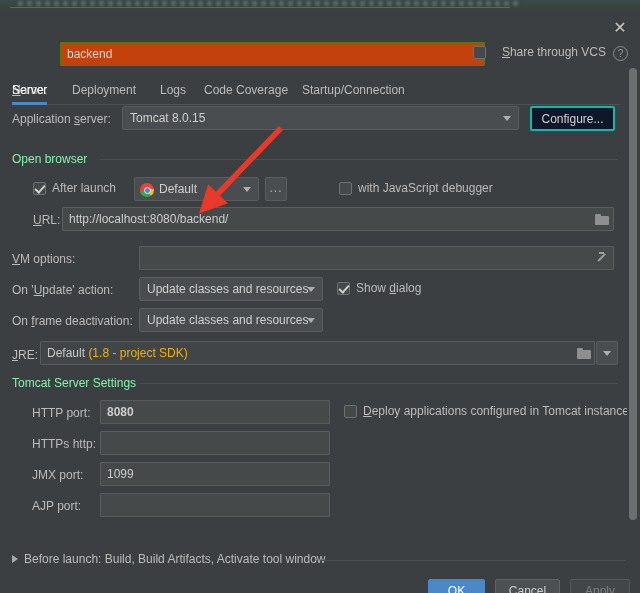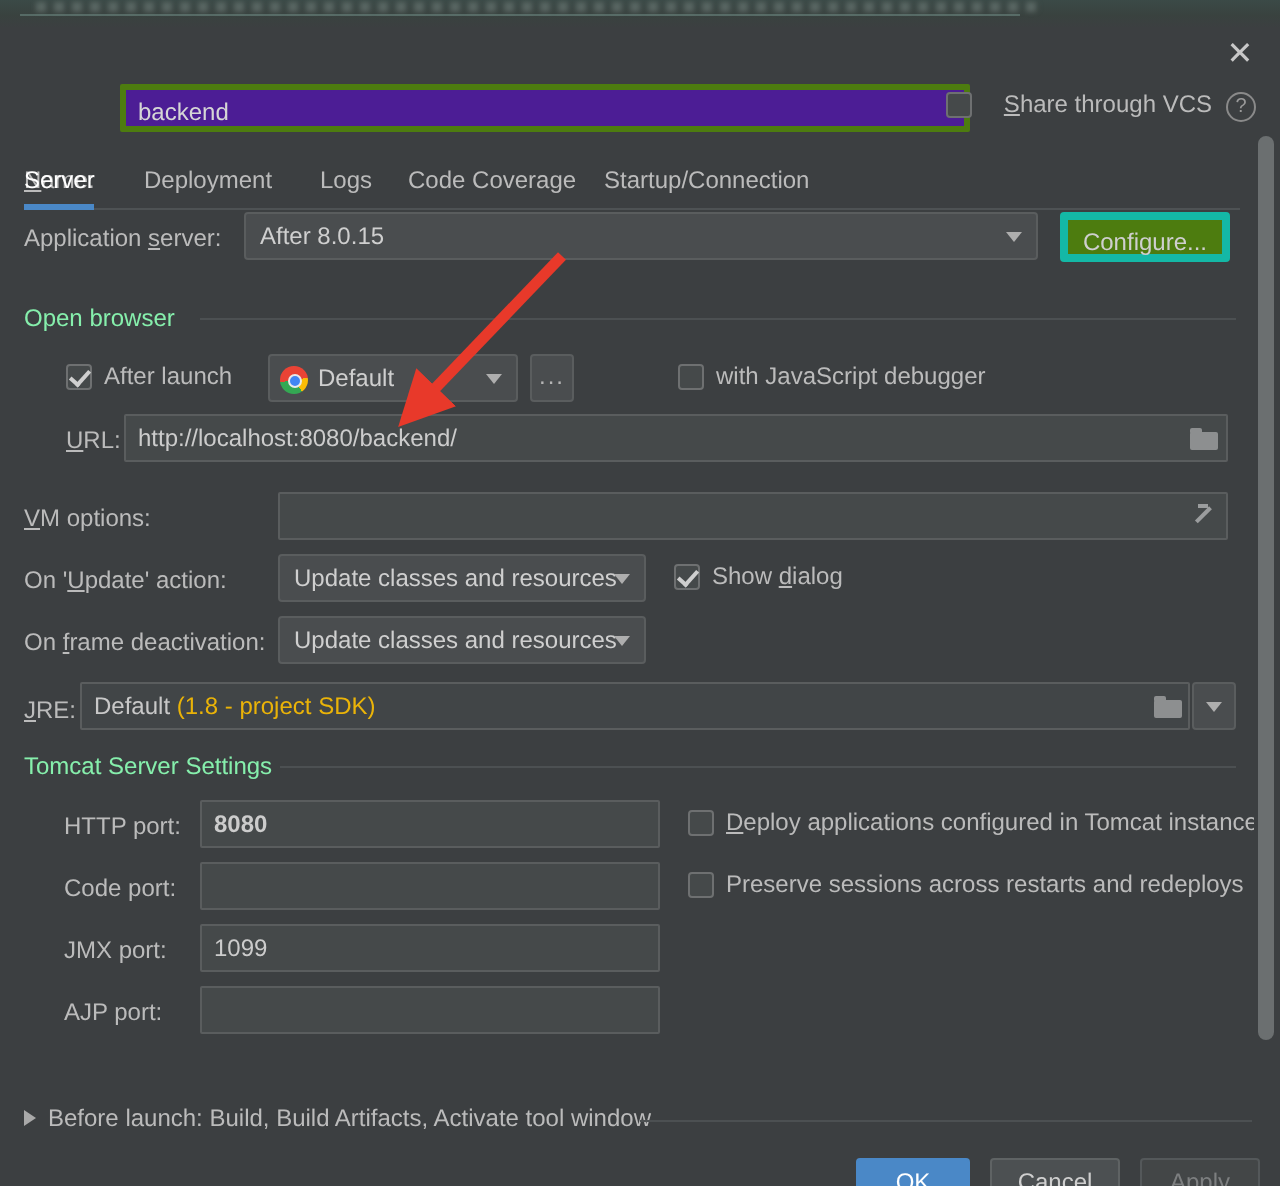--- a/index.html
+++ b/index.html
@@ -35,21 +35,21 @@
   .close-btn {
     position: absolute; top: 4px; right: 10px;
     width: 20px; height: 20px; line-height: 20px; text-align: center;
     font-size: 16px; color: #c8c8c8; cursor: pointer; user-select: none;
   }
 
   .name-row { position: absolute; top: 28px; left: 12px; right: 10px; height: 24px; }
   .name-label { position: absolute; left: 0; top: 4px; width: 44px; color: #bbbbbb; margin-top: 37px; }
   .name-field {
     position: absolute; left: 48px; top: 0; width: 425px; height: 24px;
-    background: #4c1d95; border: 3px solid #4d7c0f; border-radius: 1px;
+    background: #c2410c; border: 1px solid #4d7c0f; border-radius: 1px;
     color: #d6d6d6; padding: 0 6px; line-height: 22px; font-size: 12px;
     font-family: "Liberation Sans", sans-serif;
   }
   .vcs-box { position: absolute; right: 24px; top: 3px; display: flex; align-items: center; gap: 16px; }
   .help-icon {
     position: absolute; right: 2px; top: 4px;
     width: 15px; height: 15px; border-radius: 50%;
     border: 1px solid #8a8a8a; color: #9a9a9a;
     font-size: 10px; line-height: 13px; text-align: center; cursor: pointer;
   }
@@ -76,21 +76,21 @@
   }
   .field.disabled { background: #414547; color: #9a9a9a; }
   .combo { position: absolute; background: #4a4d4f; border: 1px solid #5a5d5e; border-radius: 2px;
            height: 24px; line-height: 22px; color: #cfcfcf; font-size: 12px; padding: 0 20px 0 7px;
            white-space: nowrap; overflow: hidden; cursor: pointer; }
   .arrow-dn { position: absolute; right: 7px; top: 50%; margin-top: -2px;
               width: 0; height: 0; border-left: 4px solid transparent; border-right: 4px solid transparent;
               border-top: 5px solid #aeaeae; }
   .btn {
     position: absolute; height: 25px; line-height: 23px; text-align: center;
-    background: #4d7c0f; border: 4px solid #14b8a6; border-radius: 2px;
+    background: #0f172a; border: 2px solid #14b8a6; border-radius: 2px;
     color: #cfcfcf; font-size: 12px; cursor: pointer; font-family: "Liberation Sans", sans-serif;
   }
   .lbl { position: absolute; color: #bbbbbb; font-size: 12px; white-space: nowrap; }
 
   .section-head { position: absolute; font-size: 12px; color: #86efac; white-space: nowrap; }
   .section-line { position: absolute; height: 1px; background: #4c5052; }
 
   .dots-btn { position: absolute; width: 22px; height: 24px; background: #4a4d4f;
               border: 1px solid #5a5d5e; border-radius: 2px; color: #b5b5b5;
               text-align: center; line-height: 20px; font-size: 12px; cursor: pointer; letter-spacing: 1px; }
@@ -159,21 +159,21 @@
     <div class="tab" style="left:60px;">Deployment</div>
     <div class="tab" style="left:148px;">Logs</div>
     <div class="tab" style="left:192px;">Code Coverage</div>
     <div class="tab" style="left:290px;">Startup/Connection</div>
   </div>
 
   <div class="lbl" style="left:12px; top:98px;text-align:right;">
     Application <span class="u">s</span>erver:
   </div>
   <div class="combo" style="left:122px; top:92px; width:397px;">
-    <span>After 8.0.15</span>
+    <span>Tomcat 8.0.15</span>
     <span class="arrow-dn"></span>
   </div>
   <div class="btn" style="left:530px; top:92px; width:85px;">Configure...</div>
 
   <div class="section-head" style="left:12px; top:138px;">Open browser</div>
   <div class="section-line" style="left:100px; top:145px; right:22px;"></div>
 
   <div style="position:absolute; left:33px; top:167px; display:flex; align-items:center; gap:6px;">
     <span class="cb checked"></span>
     <span class="cb-label">After launch</span>
@@ -230,36 +230,32 @@
   <div class="combo" style="left:596px; top:327px; width:22px; padding:0;">
     <span class="arrow-dn" style="right:6px;"></span>
   </div>
 
   <div class="section-head" style="left:12px; top:362px;">Tomcat Server Settings</div>
   <div class="section-line" style="left:140px; top:369px; right:22px;"></div>
 
   <div class="lbl" style="left:32px; top:392px;">HTTP port:</div>
   <div class="field" style="left:100px; top:386px; width:230px;font-weight:bold;">8080</div>
 
-  <div class="lbl" style="left:32px; top:423px;">Code port:</div>
+  <div class="lbl" style="left:32px; top:423px;">HTTPs http:</div>
   <div class="field" style="left:100px; top:417px; width:230px;"></div>
 
   <div class="lbl" style="left:32px; top:454px;">JMX port:</div>
   <div class="field" style="left:100px; top:448px; width:230px;">1099</div>
 
   <div class="lbl" style="left:32px; top:485px;">AJP port:</div>
   <div class="field" style="left:100px; top:479px; width:230px;"></div>
 
   <div style="position:absolute; left:344px; top:390px; display:flex; align-items:center; gap:6px;">
     <span class="cb"></span>
     <span class="cb-label"><span class="u">D</span>eploy applications configured in Tomcat instance</span>
-  </div>
-  <div style="position:absolute; left:344px; top:421px; display:flex; align-items:center; gap:6px;">
-    <span class="cb"></span>
-    <span class="cb-label">Preserve sessions across restarts and redeploys</span>
   </div>
 
   <div class="scrollbar-track">
     <div class="scrollbar-thumb" style="top:4px; right:1px;"></div>
   </div>
 
   <div class="before-launch">
     <span class="tri"></span>
     <span>Before launch: Build, Build Artifacts, Activate tool window</span>
   </div>

